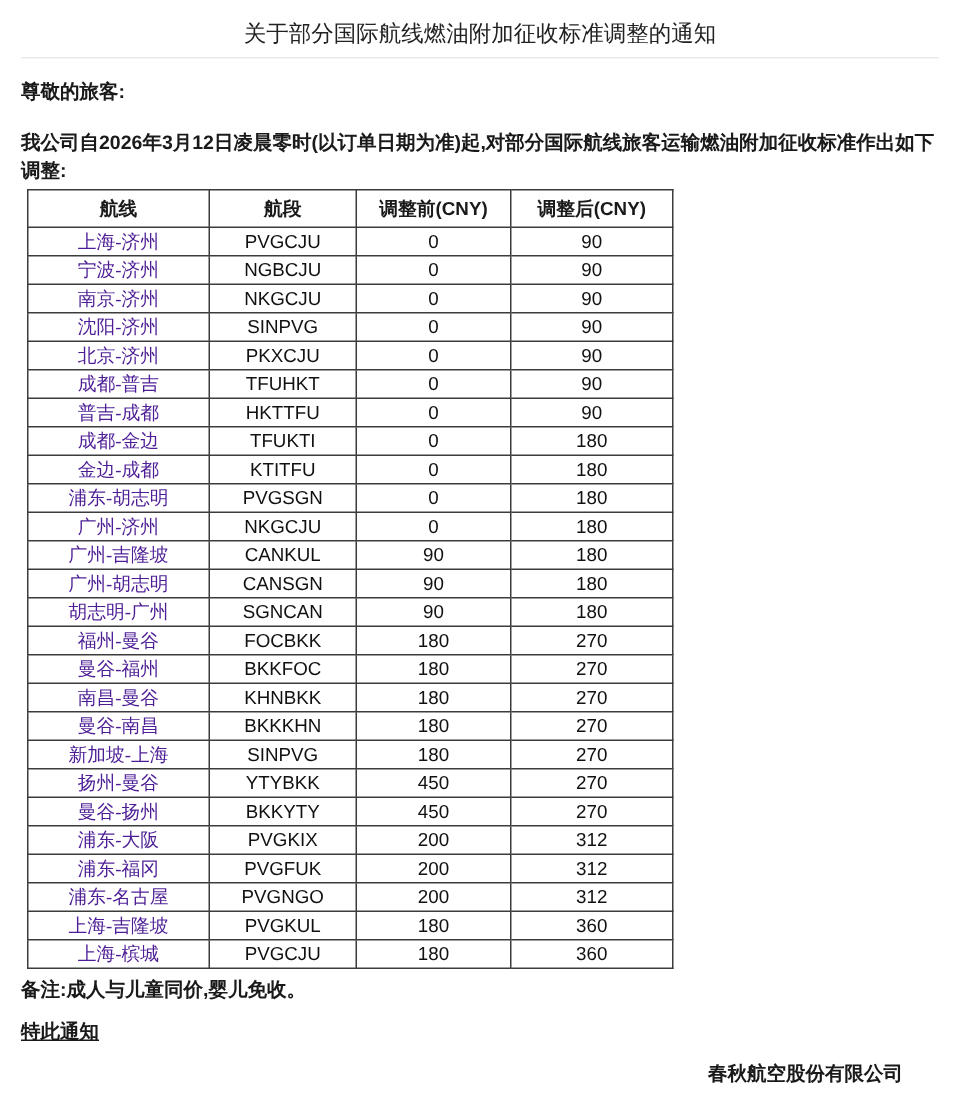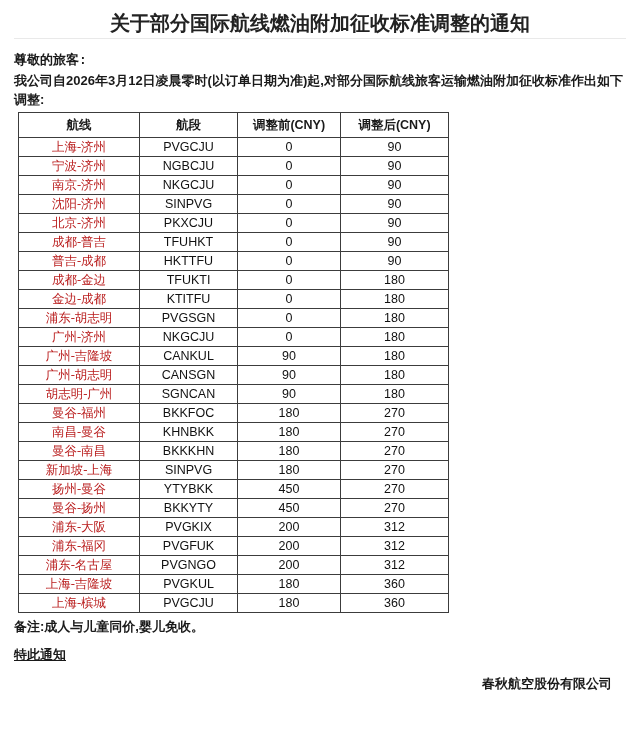--- a/index.html
+++ b/index.html
@@ -17,37 +17,37 @@
   .page {
     padding: 0 14px;
     box-sizing: border-box;
     width: 640px;
     height: 734px;
   }
   .title {
     margin-top: 13px;
     text-align: center;
     font-family: "Liberation Serif", "DejaVu Serif", serif;
-    font-size: 20px;
-    font-weight: 700;
+    font-size: 15px;
+    font-weight: 400;
     color: #222222;
     line-height: 20px;
   }
   .rule {
     border-bottom: 1px solid #e9e9e9;
     margin-top: 5px;
   }
   .body-text {
     font-size: 13px;
     font-weight: 600;
     line-height: 19px;
     color: #1a1a1a;
   }
-  .greeting { margin-top: 12px; font-family: Liberation Mono, monospace; }
-  .intro { margin-top: 1px; }
+  .greeting { margin-top: 12px; }
+  .intro { margin-top: 15px; }
   .fare-table {
     border-collapse: collapse;
     margin-top: 3px;
     margin-left: 4px;
     table-layout: fixed;
   }
   .fare-table th, .fare-table td {
     border: 1px solid #3c3c3c;
     text-align: center;
     vertical-align: middle;
@@ -61,36 +61,36 @@
     font-weight: 600;
     font-family: "Liberation Sans", "DejaVu Sans", sans-serif;
   }
   .fare-table td {
     height: 18px;
     font-size: 12.5px;
     font-weight: 400;
   }
   .route-cell {
     font-family: "Liberation Serif", "DejaVu Serif", serif;
-    color: #b91c1c;
+    color: #4c1d95;
   }
   .code-cell, .num-cell {
     font-family: "Liberation Sans", "DejaVu Sans", sans-serif;
     color: #111111;
   }
   .note { margin-top: 4px; }
   .closing { margin-top: 9px; text-decoration: underline; }
   .sign {
     font-size: 13px;
     font-weight: 600;
     line-height: 19px;
     text-align: right;
     color: #1a1a1a;
   }
-  .company { margin-top: 10px; margin-right: 14px; }
+  .company { margin-top: 10px; margin-right: 24px; font-family: Liberation Mono, monospace; }
 </style>
 </head>
 <body>
 
 <div class="page">
 
   <div class="title">关于部分国际航线燃油附加征收标准调整的通知</div>
 
   <div class="rule"></div>
 
@@ -192,20 +192,26 @@
           <td class="num-cell">90</td>
           <td class="num-cell">180</td>
         </tr>
         <tr>
           <td class="route-cell">胡志明-广州</td>
           <td class="code-cell">SGNCAN</td>
           <td class="num-cell">90</td>
           <td class="num-cell">180</td>
         </tr>
         <tr>
+          <td class="route-cell">福州-曼谷</td>
+          <td class="code-cell">FOCBKK</td>
+          <td class="num-cell">180</td>
+          <td class="num-cell">270</td>
+        </tr>
+        <tr>
           <td class="route-cell">曼谷-福州</td>
           <td class="code-cell">BKKFOC</td>
           <td class="num-cell">180</td>
           <td class="num-cell">270</td>
         </tr>
         <tr>
           <td class="route-cell">南昌-曼谷</td>
           <td class="code-cell">KHNBKK</td>
           <td class="num-cell">180</td>
           <td class="num-cell">270</td>

